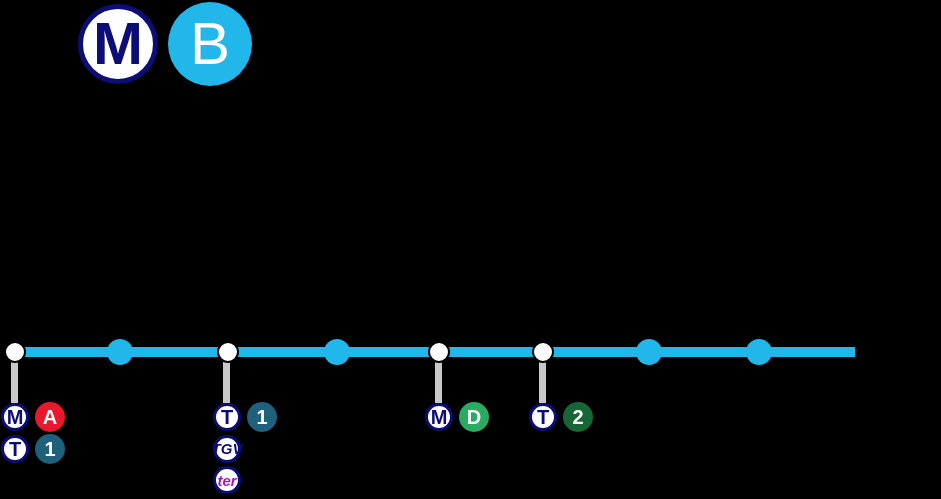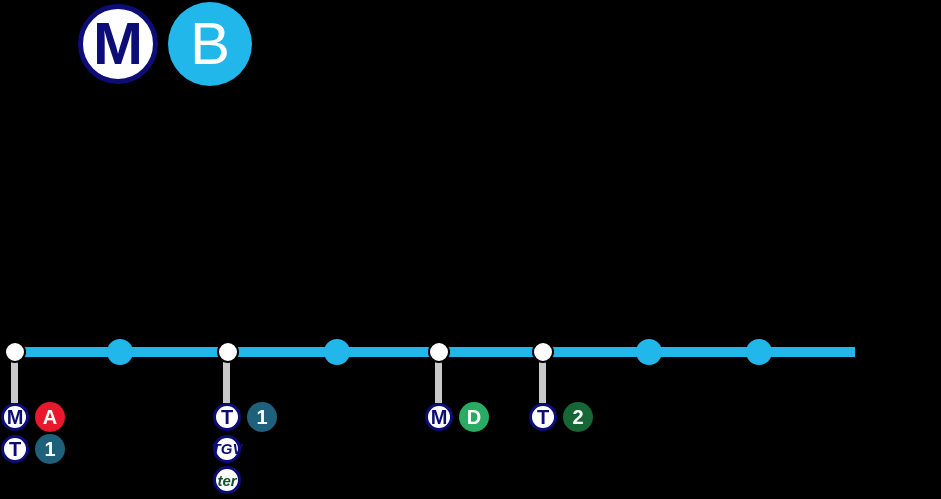--- a/index.html
+++ b/index.html
@@ -105,21 +105,21 @@
         <div class="badge badge-solid" style="background: rgb(31, 97, 123);">
           <span>1</span>
         </div>
       </div>
       <div class="badge-row" style="left: 213px; top: 433.5px;">
         <div class="badge badge-outline badge-tgv" style="border: 3px solid rgb(13, 13, 120); color: rgb(13, 13, 120);">
           <span>TGV</span>
         </div>
       </div>
       <div class="badge-row" style="left: 213px; top: 465px;">
-        <div class="badge badge-outline badge-ter" style="border: 3px solid rgb(13, 13, 120); color: #14532d;">
+        <div class="badge badge-outline badge-ter" style="border: 3px solid rgb(13, 13, 120); color: #a21caf;">
           <span>ter</span>
         </div>
       </div>
       <div class="badge-row" style="left: 425px; top: 402px;">
         <div class="badge badge-outline" style="border: 3px solid rgb(13, 13, 120); color: rgb(13, 13, 120);">
           <span>M</span>
         </div>
         <div class="badge badge-solid" style="background: rgb(42, 171, 99);">
           <span>D</span>
         </div>

